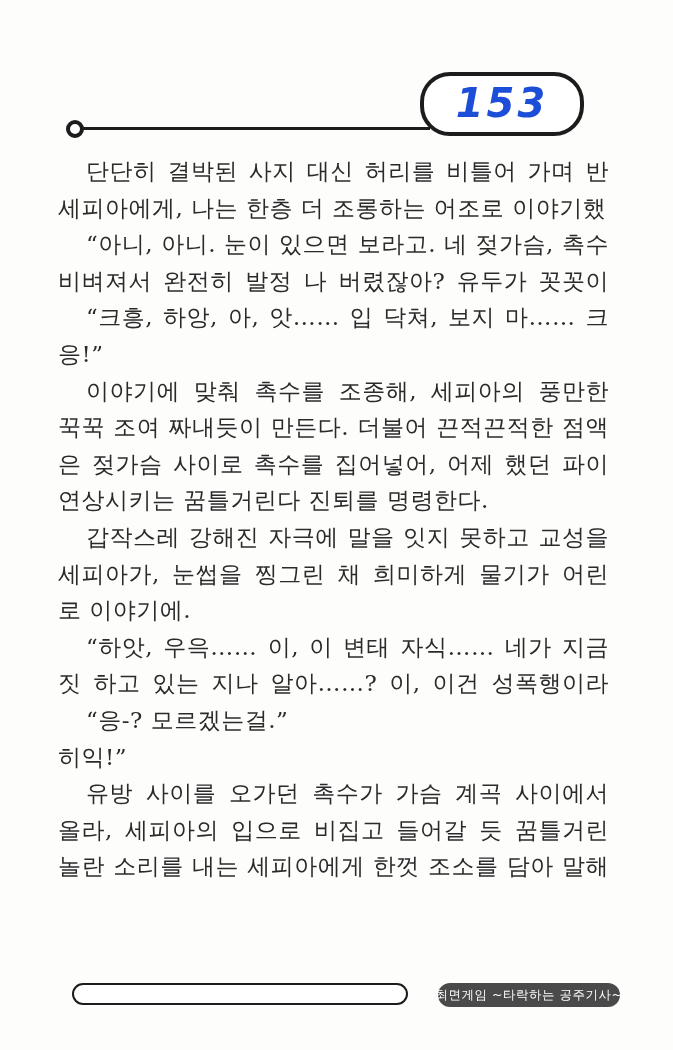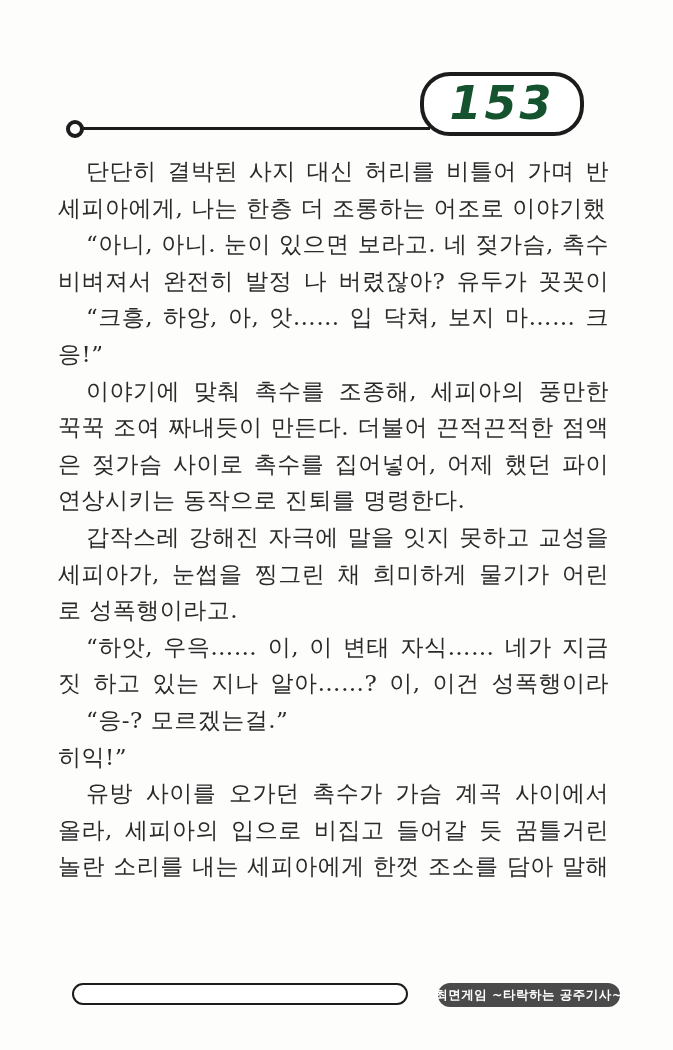--- a/index.html
+++ b/index.html
@@ -46,23 +46,23 @@
     border-radius: 30px;
     background: #fff;
     display: flex;
     align-items: center;
     justify-content: center;
   }
   .pageno-num {
     font-family: "DejaVu Sans", sans-serif;
     font-style: italic;
     font-weight: bold;
-    font-size: 46px;
+    font-size: 40px;
     letter-spacing: 3px;
-    color: #14532d;
+    color: #1d4ed8;
     transform: translateY(-1px);
   }
 
   
   .text-block {
     position: absolute;
     left: 58px;
     top: 153px;
     width: 551px;
     font-size: 23px;
@@ -95,21 +95,21 @@
     position: absolute;
     left: 438px;
     top: 983px;
     width: 182px;
     height: 24px;
     background: #4a4a4a;
     border-radius: 12px;
     color: #fff;
     font-family: "DejaVu Sans", sans-serif;
     font-size: 12.5px;
-    font-weight: bold;
+    font-weight: normal;
     letter-spacing: 0.5px;
     display: flex;
     align-items: center;
     justify-content: center;
     white-space: nowrap;
   }
 </style>
 </head>
 <body>
 
@@ -124,24 +124,24 @@
   <div class="text-block">
       <div class="text-line indent fill">단단히 결박된 사지 대신 허리를 비틀어 가며 반박하는</div>
       <div class="text-line">세피아에게, 나는 한층 더 조롱하는 어조로 이야기했다.</div>
       <div class="text-line indent fill">“아니, 아니. 눈이 있으면 보라고. 네 젖가슴, 촉수들에</div>
       <div class="text-line fill">비벼져서 완전히 발정 나 버렸잖아? 유두가 꼿꼿이 서서 조</div>
       <div class="text-line indent fill">“크흥, 하앙, 아, 앗…… 입 닥쳐, 보지 마…… 크응</div>
       <div class="text-line">응!”</div>
       <div class="text-line indent fill">이야기에 맞춰 촉수를 조종해, 세피아의 풍만한 가슴을</div>
       <div class="text-line fill">꾹꾹 조여 짜내듯이 만든다. 더불어 끈적끈적한 점액이 묻</div>
       <div class="text-line fill">은 젖가슴 사이로 촉수를 집어넣어, 어제 했던 파이즈리를</div>
-      <div class="text-line">연상시키는 동작으로 진퇴를 명령한다.</div>
+      <div class="text-line">연상시키는 꿈틀거린다 진퇴를 명령한다.</div>
       <div class="text-line indent fill">갑작스레 강해진 자극에 말을 잇지 못하고 교성을 지르던</div>
       <div class="text-line fill">세피아가, 눈썹을 찡그린 채 희미하게 물기가 어린 목소리</div>
-      <div class="text-line">로 성폭행이라고.</div>
+      <div class="text-line">로 이야기에.</div>
       <div class="text-line indent fill">“하앗, 우윽…… 이, 이 변태 자식…… 네가 지금 무슨</div>
       <div class="text-line fill">짓 하고 있는 지나 알아……? 이, 이건 성폭행이라고……</div>
       <div class="text-line indent">“응-? 모르겠는걸.”</div>
       <div class="text-line">히익!”</div>
       <div class="text-line indent fill">유방 사이를 오가던 촉수가 가슴 계곡 사이에서 쑥 솟아</div>
       <div class="text-line fill">올라, 세피아의 입으로 비집고 들어갈 듯 꿈틀거린다. 나는</div>
       <div class="text-line fill">놀란 소리를 내는 세피아에게 한껏 조소를 담아 말해 주었</div>
     </div>
 
   <div class="footer-pill"></div>

